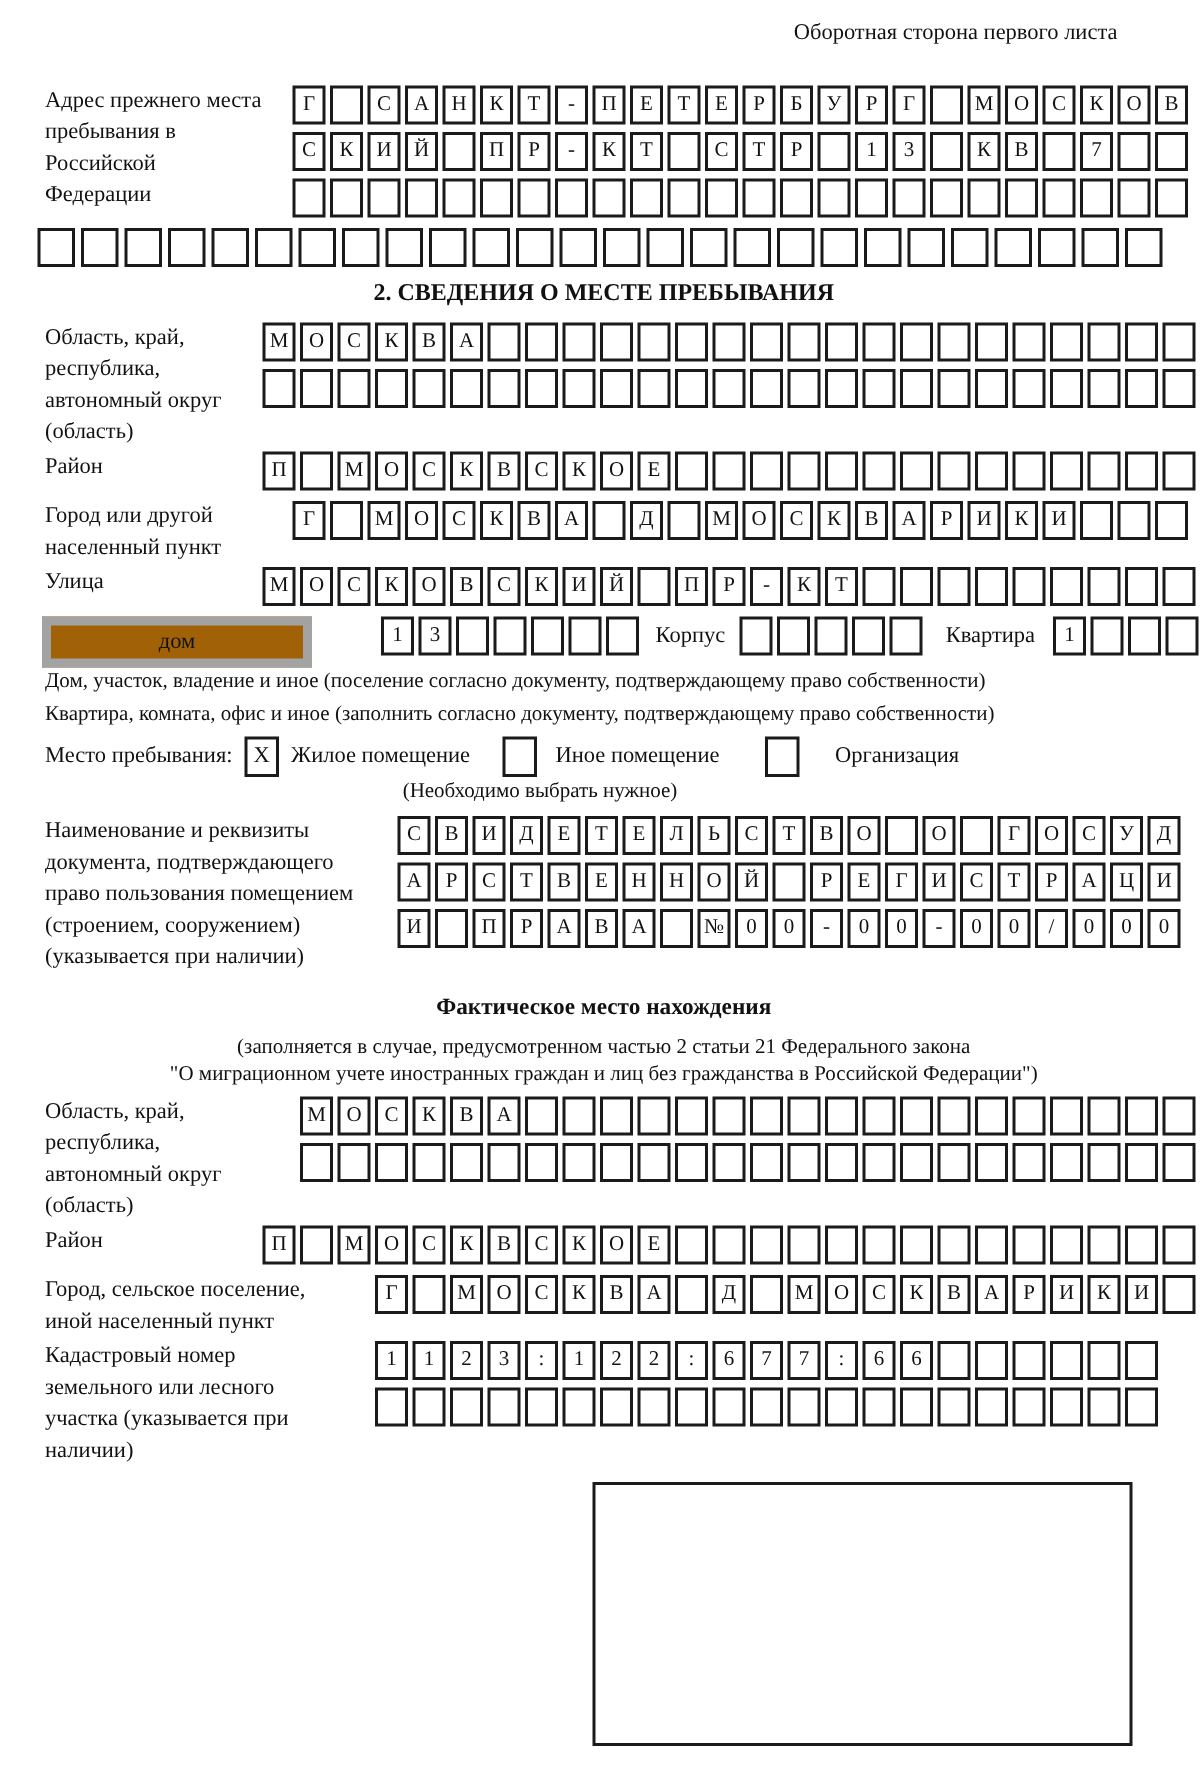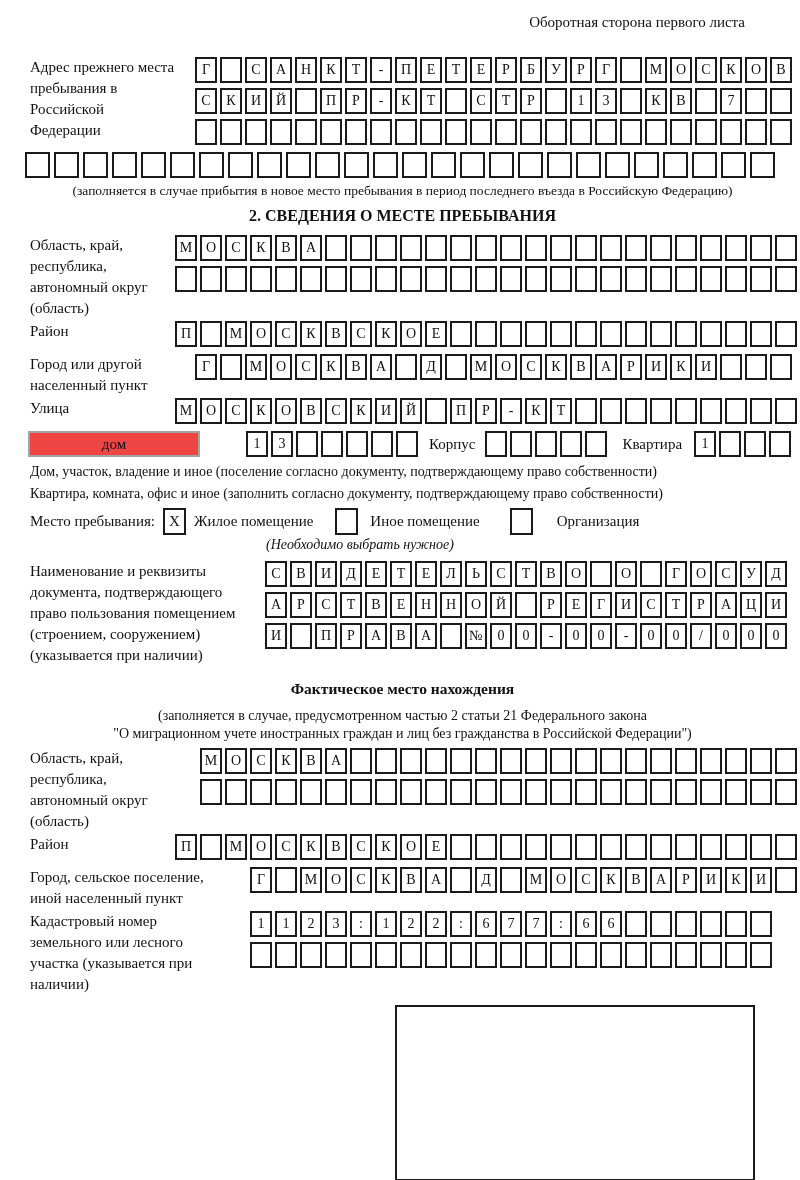--- a/index.html
+++ b/index.html
@@ -31,33 +31,33 @@
   .w145 { width:145px; } .w125 { width:125px; } .w150 { width:150px; }
   .w215 { width:215px; } .w200 { width:200px; }
 
   .caption-center { text-align:center; font-size:13.5px; margin:2px 0 6px 0; }
   .caption-left  { font-size:14px; margin:0 0 6px 0; }
 
   .section-title { text-align:center; font-weight:bold; font-size:16px; margin:8px 0 10px 0; }
   .sub-title { text-align:center; font-weight:bold; font-size:15.5px; margin:14px 0 10px 0; }
 
   .wide-box {
-    display:inline-block; border:2px solid #a3a3a3; height:22px;
+    display:inline-block; border:6px solid #a3a3a3; height:22px;
     line-height:22px; text-align:center; font-size:15px; vertical-align:top;
-    margin-right:6px; background:#ef4444;
+    margin-right:6px; background:#a16207;
   }
   .inline-label { display:inline-block; font-size:15px; line-height:26px; vertical-align:top; }
 
   .checkbox {
     display:inline-block; width:19px; height:23px; border:2px solid #1b1b1b;
     text-align:center; line-height:23px; font-size:15px; vertical-align:top; background:#fff;
   }
 
   .stay-row { display:flex; align-items:flex-start; margin:6px 0 2px 0; font-size:15px; line-height:27px; }
-  .stay-note { text-align:center; font-size:14px; width:420px; margin-left:120px; margin-bottom:8px;font-style:italic; }
+  .stay-note { text-align:center; font-size:14px; width:420px; margin-left:120px; margin-bottom:8px; }
 
   .mark-box {
     margin-left:365px; margin-top:10px;
     width:356px; height:172px; border:2px solid #1b1b1b; background:#fff;
   }
 </style>
 </head>
 <body>
 
 <div class="page">
@@ -66,21 +66,20 @@
 
   <div class="field-row">
     <div class="field-label w145">Адрес прежнего места пребывания в Российской Федерации</div>
     <div>
       <div class="cells-row"><span class="cell">Г</span><span class="cell"></span><span class="cell">С</span><span class="cell">А</span><span class="cell">Н</span><span class="cell">К</span><span class="cell">Т</span><span class="cell">-</span><span class="cell">П</span><span class="cell">Е</span><span class="cell">Т</span><span class="cell">Е</span><span class="cell">Р</span><span class="cell">Б</span><span class="cell">У</span><span class="cell">Р</span><span class="cell">Г</span><span class="cell"></span><span class="cell">М</span><span class="cell">О</span><span class="cell">С</span><span class="cell">К</span><span class="cell">О</span><span class="cell">В</span></div>
       <div class="cells-row"><span class="cell">С</span><span class="cell">К</span><span class="cell">И</span><span class="cell">Й</span><span class="cell"></span><span class="cell">П</span><span class="cell">Р</span><span class="cell">-</span><span class="cell">К</span><span class="cell">Т</span><span class="cell"></span><span class="cell">С</span><span class="cell">Т</span><span class="cell">Р</span><span class="cell"></span><span class="cell">1</span><span class="cell">3</span><span class="cell"></span><span class="cell">К</span><span class="cell">В</span><span class="cell"></span><span class="cell">7</span><span class="cell"></span><span class="cell"></span></div>
       <div class="cells-row"><span class="cell"></span><span class="cell"></span><span class="cell"></span><span class="cell"></span><span class="cell"></span><span class="cell"></span><span class="cell"></span><span class="cell"></span><span class="cell"></span><span class="cell"></span><span class="cell"></span><span class="cell"></span><span class="cell"></span><span class="cell"></span><span class="cell"></span><span class="cell"></span><span class="cell"></span><span class="cell"></span><span class="cell"></span><span class="cell"></span><span class="cell"></span><span class="cell"></span><span class="cell"></span><span class="cell"></span></div>
     </div>
   </div>
   <div class="cells-row wide-cells" style="margin-left:-5px;"><span class="cell cellw"></span><span class="cell cellw"></span><span class="cell cellw"></span><span class="cell cellw"></span><span class="cell cellw"></span><span class="cell cellw"></span><span class="cell cellw"></span><span class="cell cellw"></span><span class="cell cellw"></span><span class="cell cellw"></span><span class="cell cellw"></span><span class="cell cellw"></span><span class="cell cellw"></span><span class="cell cellw"></span><span class="cell cellw"></span><span class="cell cellw"></span><span class="cell cellw"></span><span class="cell cellw"></span><span class="cell cellw"></span><span class="cell cellw"></span><span class="cell cellw"></span><span class="cell cellw"></span><span class="cell cellw"></span><span class="cell cellw"></span><span class="cell cellw"></span><span class="cell cellw"></span></div>
-  <div class="caption-center">(заполняется в случае прибытия в новое место пребывания в период последнего въезда в Российскую Федерацию)</div>
 
   <div class="section-title">2. СВЕДЕНИЯ О МЕСТЕ ПРЕБЫВАНИЯ</div>
 
   <div class="field-row">
     <div class="field-label w125">Область, край, республика, автономный округ (область)</div>
     <div>
       <div class="cells-row"><span class="cell">М</span><span class="cell">О</span><span class="cell">С</span><span class="cell">К</span><span class="cell">В</span><span class="cell">А</span><span class="cell"></span><span class="cell"></span><span class="cell"></span><span class="cell"></span><span class="cell"></span><span class="cell"></span><span class="cell"></span><span class="cell"></span><span class="cell"></span><span class="cell"></span><span class="cell"></span><span class="cell"></span><span class="cell"></span><span class="cell"></span><span class="cell"></span><span class="cell"></span><span class="cell"></span><span class="cell"></span><span class="cell"></span></div>
       <div class="cells-row"><span class="cell"></span><span class="cell"></span><span class="cell"></span><span class="cell"></span><span class="cell"></span><span class="cell"></span><span class="cell"></span><span class="cell"></span><span class="cell"></span><span class="cell"></span><span class="cell"></span><span class="cell"></span><span class="cell"></span><span class="cell"></span><span class="cell"></span><span class="cell"></span><span class="cell"></span><span class="cell"></span><span class="cell"></span><span class="cell"></span><span class="cell"></span><span class="cell"></span><span class="cell"></span><span class="cell"></span><span class="cell"></span></div>
     </div>
   </div>

